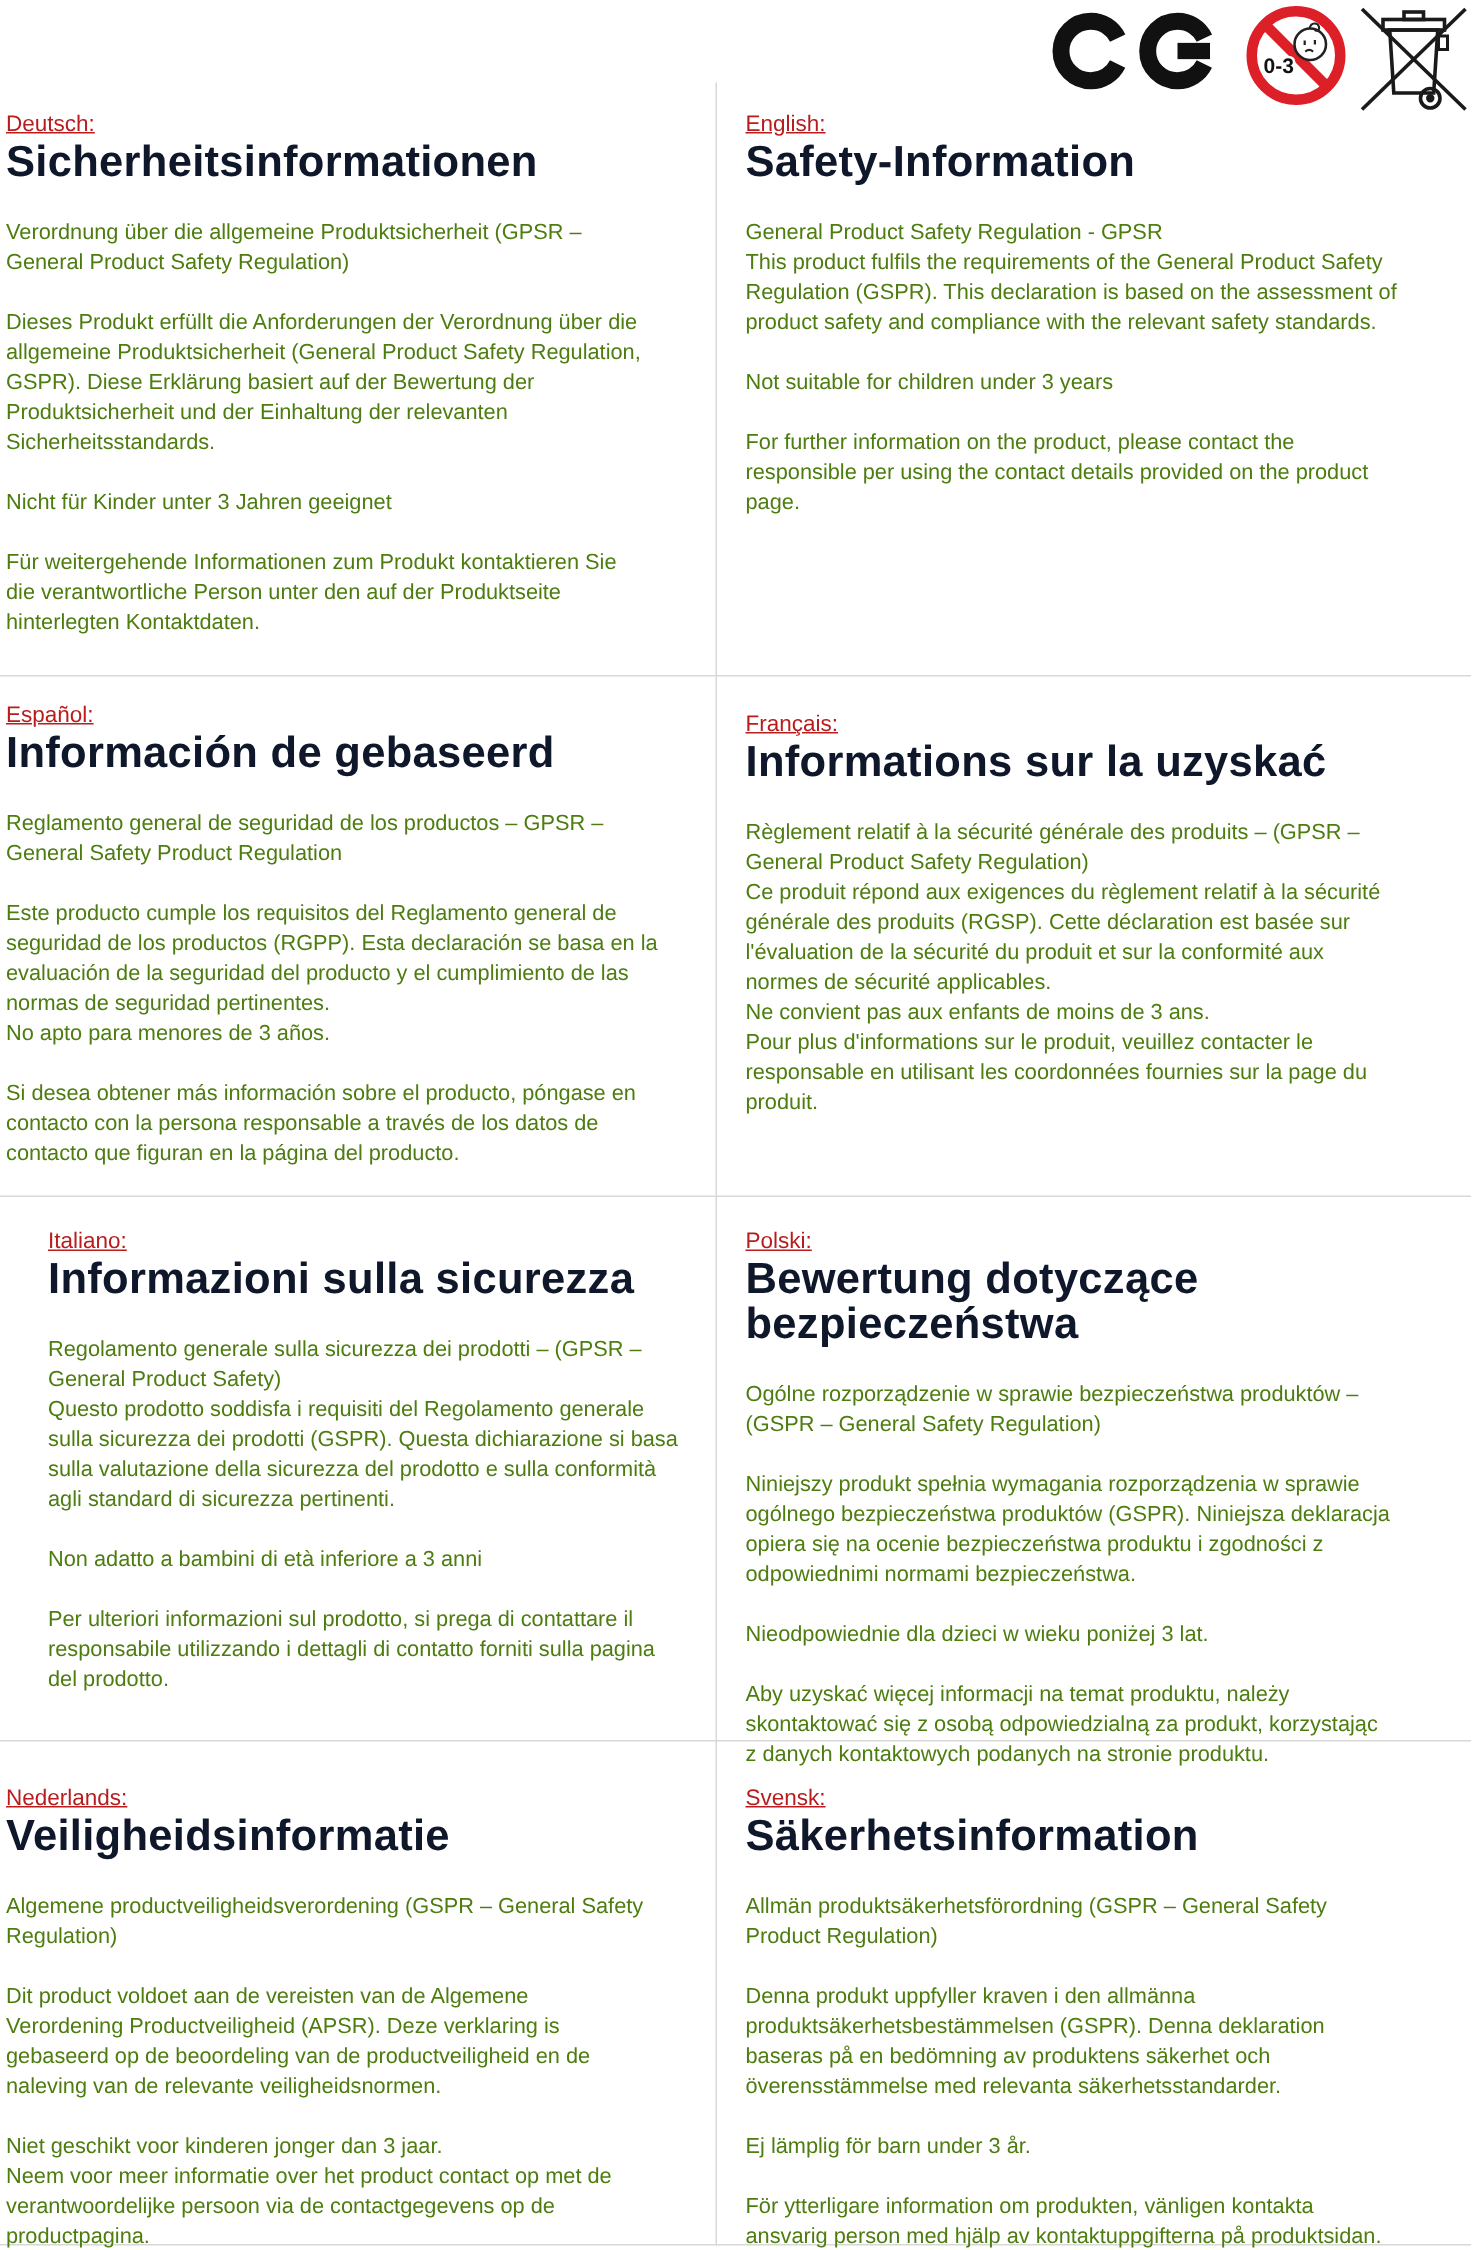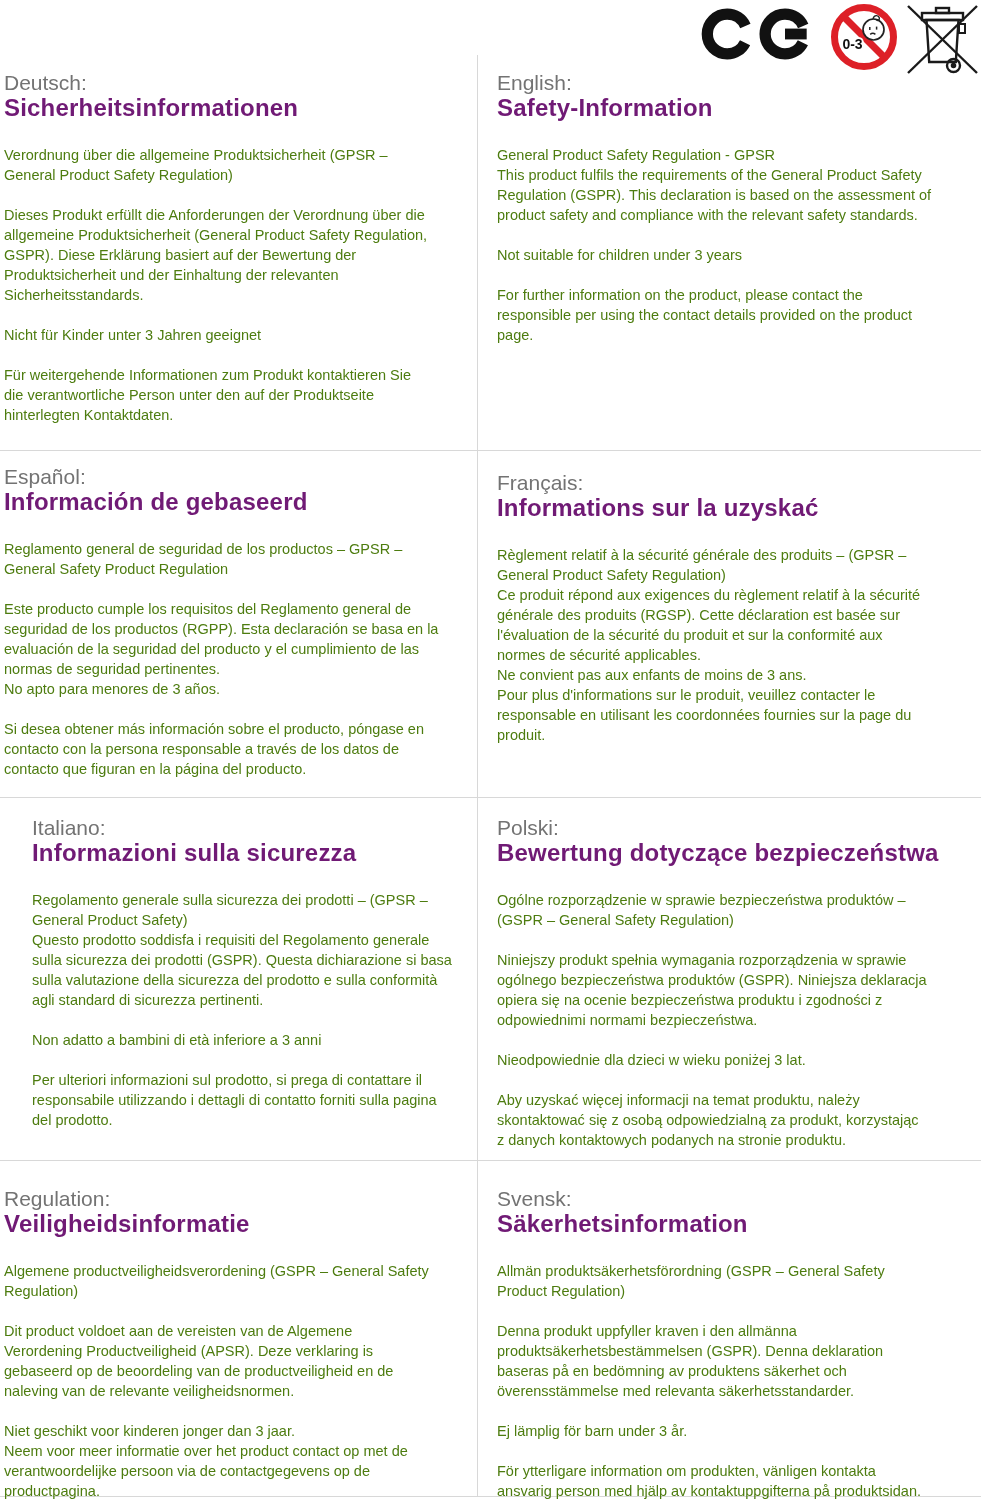--- a/index.html
+++ b/index.html
@@ -7,23 +7,23 @@
     position:relative; width:981px; height:1500px; background:#ffffff;
     font-family:"Liberation Sans", sans-serif; overflow:hidden;
   }
   
   .vline { position:absolute; left:477px; top:55px; height:1442px; width:1px; background:#d8d8d8; }
   .hline { position:absolute; left:0; width:981px; height:1px; background:#d8d8d8; }
   .hline.h1 { top:450px; } .hline.h2 { top:797px; } .hline.h3 { top:1160px; } .hline.h4 { top:1496px; }
 
   
   .lang { position:absolute; }
-  .lang .label { font-size:21px; line-height:21px; color:#737373; margin:0; }
-  .lang .title { font-size:24px; line-height:30px; font-weight:700; letter-spacing:0.2px;
-                 color:#701a75; margin:0 0 22px 0; }
+  .lang .label { font-size:15px; line-height:21px; color:#b91c1c; margin:0;text-decoration:underline; }
+  .lang .title { font-size:29px; line-height:30px; font-weight:700; letter-spacing:0.2px;
+                 color:#0f172a; margin:0 0 22px 0; }
   .lang .body  { font-size:14.5px; line-height:20px; color:#4d7c0f; white-space:pre-line; }
 
   #sec-de { left:4px;   top:72px;   width:470px; }
   #sec-en { left:497px; top:72px;   width:484px; }
   #sec-es { left:4px;   top:466px;  width:470px; }
   #sec-fr { left:497px; top:472px;  width:484px; }
   #sec-it { left:4px;   top:817px;  width:470px;margin-left:28px; }
   #sec-pl { left:497px; top:817px;  width:484px; }
   #sec-nl { left:4px;   top:1188px; width:470px; }
   #sec-sv { left:497px; top:1188px; width:484px; }
@@ -174,21 +174,21 @@
 odpowiednimi normami bezpieczeństwa.
 
 Nieodpowiednie dla dzieci w wieku poniżej 3 lat.
 
 Aby uzyskać więcej informacji na temat produktu, należy
 skontaktować się z osobą odpowiedzialną za produkt, korzystając
 z danych kontaktowych podanych na stronie produktu.</div>
   </section>
 
   <section class="lang" id="sec-nl">
-    <div class="label">Regulation:</div>
+    <div class="label">Nederlands:</div>
     <h2 class="title">Veiligheidsinformatie</h2>
     <div class="body">Algemene productveiligheidsverordening (GSPR – General Safety
 Regulation)
 
 Dit product voldoet aan de vereisten van de Algemene
 Verordening Productveiligheid (APSR). Deze verklaring is
 gebaseerd op de beoordeling van de productveiligheid en de
 naleving van de relevante veiligheidsnormen.
 
 Niet geschikt voor kinderen jonger dan 3 jaar.

